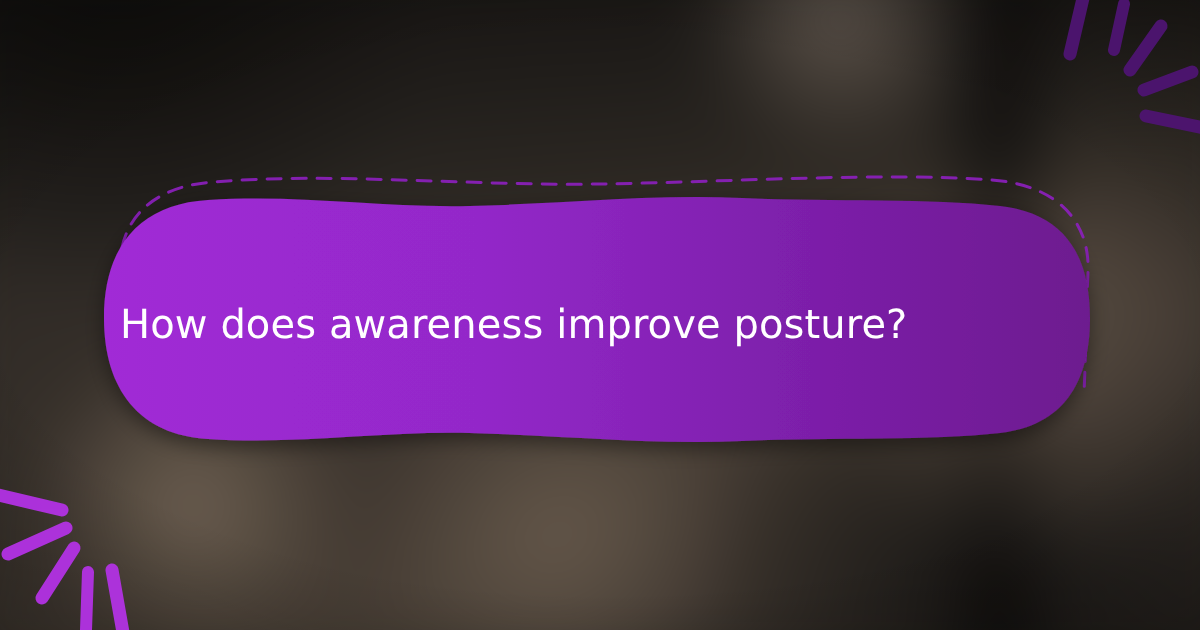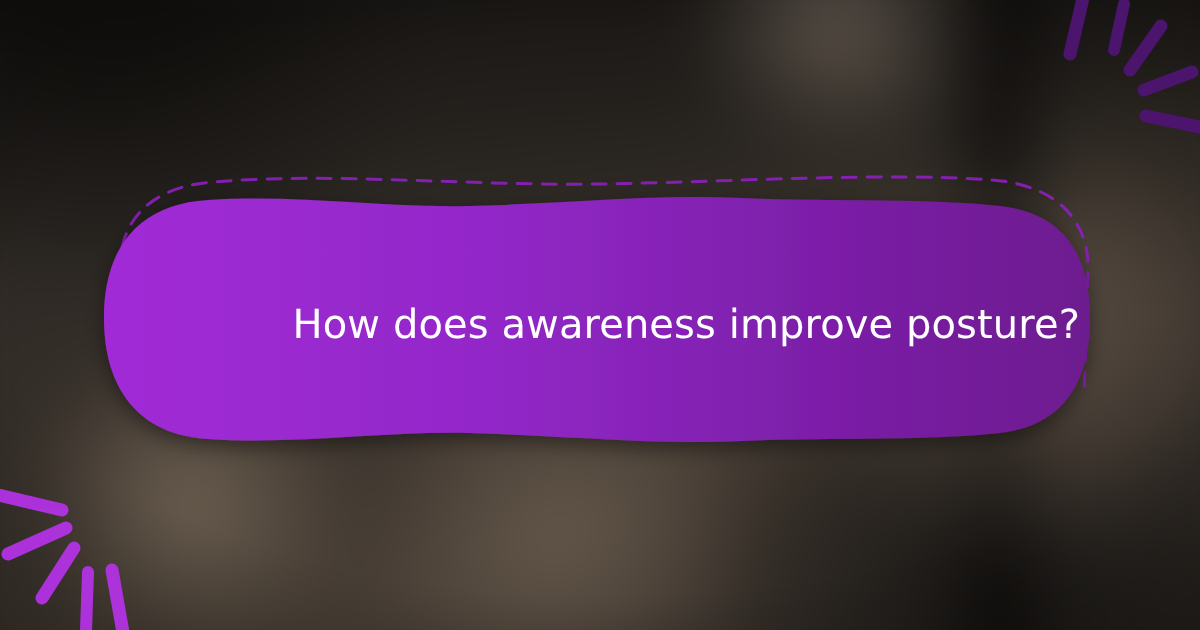--- a/index.html
+++ b/index.html
@@ -67,21 +67,21 @@
     pointer-events: none;
   }
   .blob-wrap svg { display: block; }
 
   
   .question-text {
     position: absolute;
     left: 120px;
     top: 300px;
     width: 960px;
-    text-align: right;
+    text-align: left;
     color: #ffffff;
     font-family: "DejaVu Sans", "Liberation Sans", sans-serif;
     font-size: 40px;
     font-weight: 400;
     line-height: 50px;
     letter-spacing: 0.1px;
     text-rendering: geometricPrecision;
     white-space: nowrap;
   }
 </style>

